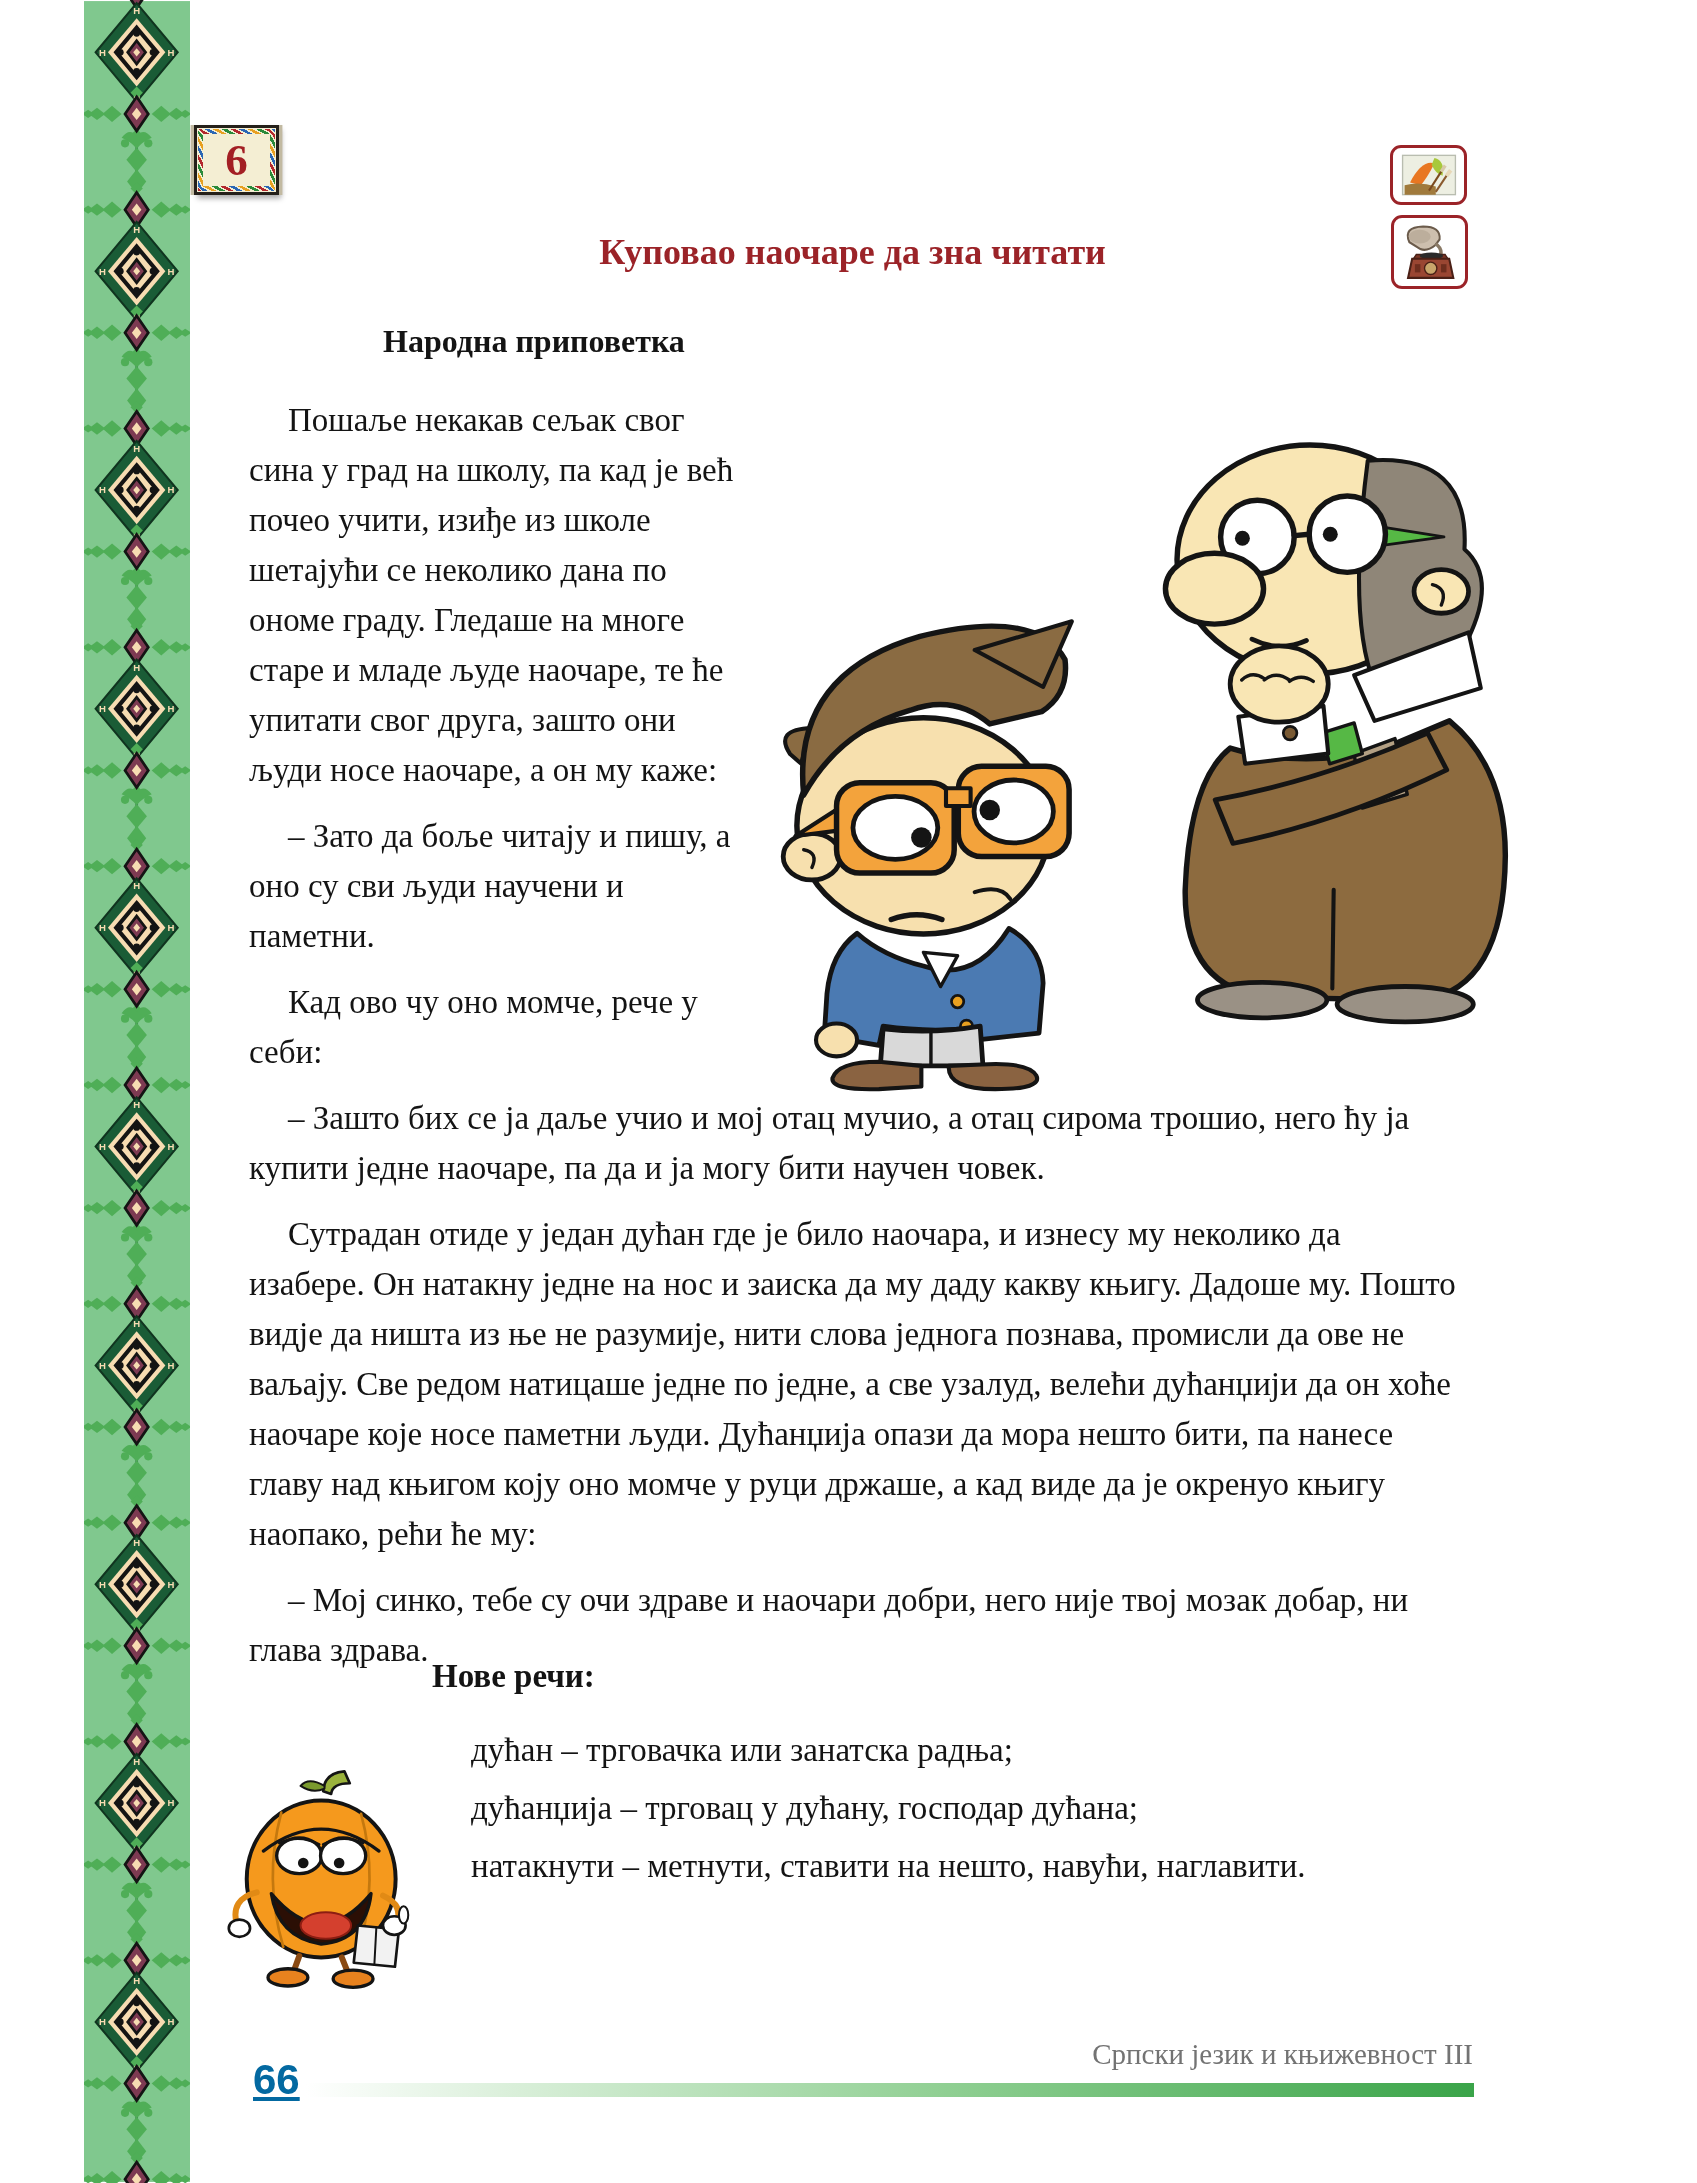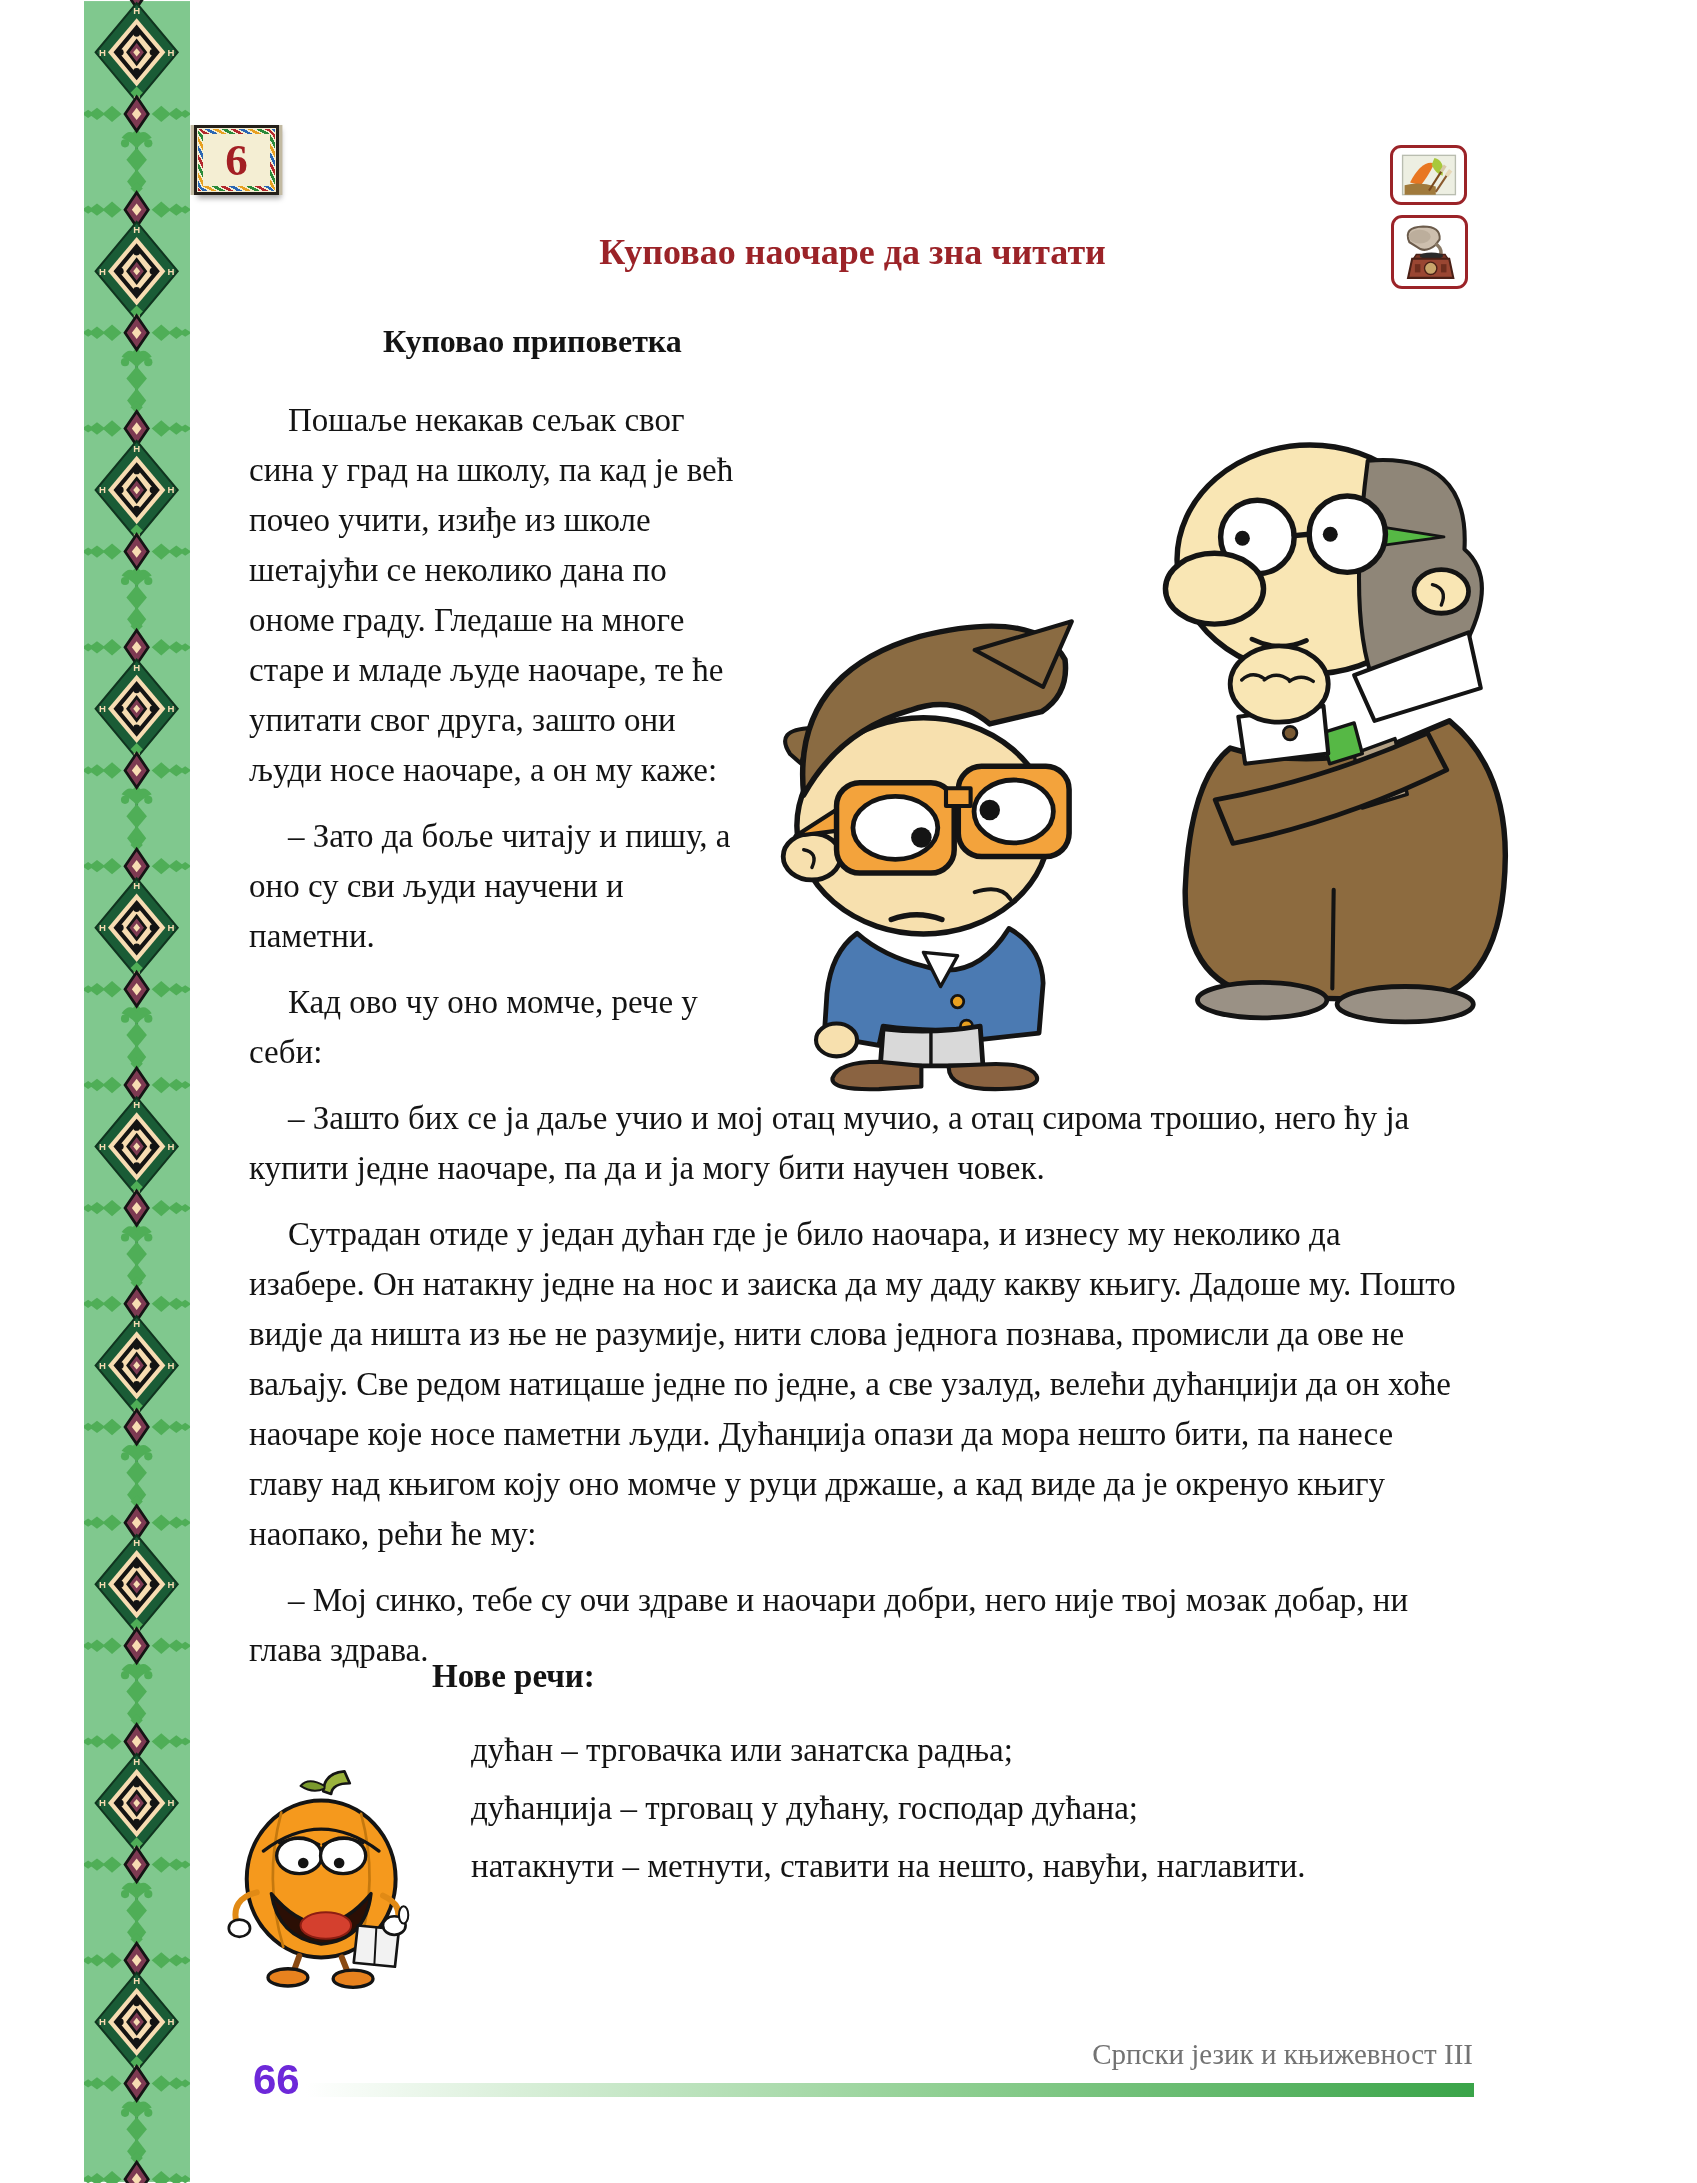--- a/index.html
+++ b/index.html
@@ -57,21 +57,21 @@
   
   .new-words { position:absolute; left:233px; top:1658px; width:1239px; }
   .new-words-heading { margin-left:199px; font-size:33px; font-weight:bold; }
   .new-words-list { margin:26px 0 0 238px; font-size:33px; line-height:58px; }
   .new-word-entry { margin:0; }
   .pumpkin-wrap { position:absolute; left:223px; top:1766px; width:203px; height:226px; }
   
   .footer-page-number {
     position:absolute; left:253px; top:2059px;
     font-family:"Liberation Sans", sans-serif; font-weight:bold;
-    font-size:42px; color:#6d28d9; line-height:1;
+    font-size:42px; color:#0369a1; line-height:1;text-decoration:underline;
   }
   .footer-rule {
     position:absolute; left:306px; top:2083px; width:1168px; height:13.7px;
     background:linear-gradient(to right, #ffffff 0%, #d9efd9 18%, #8fcf92 55%, #3aa449 100%);
   }
   .footer-book-title {
     position:absolute; right:225px; top:2040px;
     font-family:Liberation Serif, serif;
     font-size:29px; color:#737373; line-height:1;
   }
@@ -168,21 +168,21 @@
       <polygon points="18,52 68,52 64,46 22,46" fill="#7a3626" stroke="#4a2016" stroke-width="2"></polygon>
       <ellipse cx="44" cy="48" rx="17" ry="5" fill="#2a2a2a"></ellipse>
       <path d="M16,52 L70,52 L76,80 L10,80 Z" fill="#9a4632" stroke="#4a2016" stroke-width="3"></path>
       <circle cx="43" cy="66" r="9" fill="#c9a66b" stroke="#4a2016" stroke-width="2"></circle>
       <rect x="20" y="60" width="8" height="12" fill="#6e2e1e"></rect>
       <rect x="58" y="60" width="8" height="12" fill="#6e2e1e"></rect>
     </svg>
   </div>
 
   <div class="title">Куповао наочаре да зна читати</div>
-  <div class="subtitle">Куповао приповетка</div>
+  <div class="subtitle">Народна приповетка</div>
 
   <div class="body-text">
     <div class="illus">
       <div class="boy-wrap">
         <svg width="342" height="513" viewBox="0 0 500 750">
           <g stroke="#141414" stroke-width="8" stroke-linejoin="round" stroke-linecap="round">
             <path d="M60,250 Q36,214 92,212 L76,264 Z" fill="#8a6b42" stroke-width="6"></path>
             <ellipse cx="255" cy="355" rx="185" ry="158" fill="#f7e0ae"></ellipse>
             <path d="M80,310 Q62,132 250,78 Q420,36 462,112 Q468,162 428,188 L352,206 Q300,162 236,186 Q132,216 80,310 Z" fill="#8a6b42"></path>
             <polygon points="330,98 472,56 430,152" fill="#8a6b42" stroke-width="6"></polygon>

